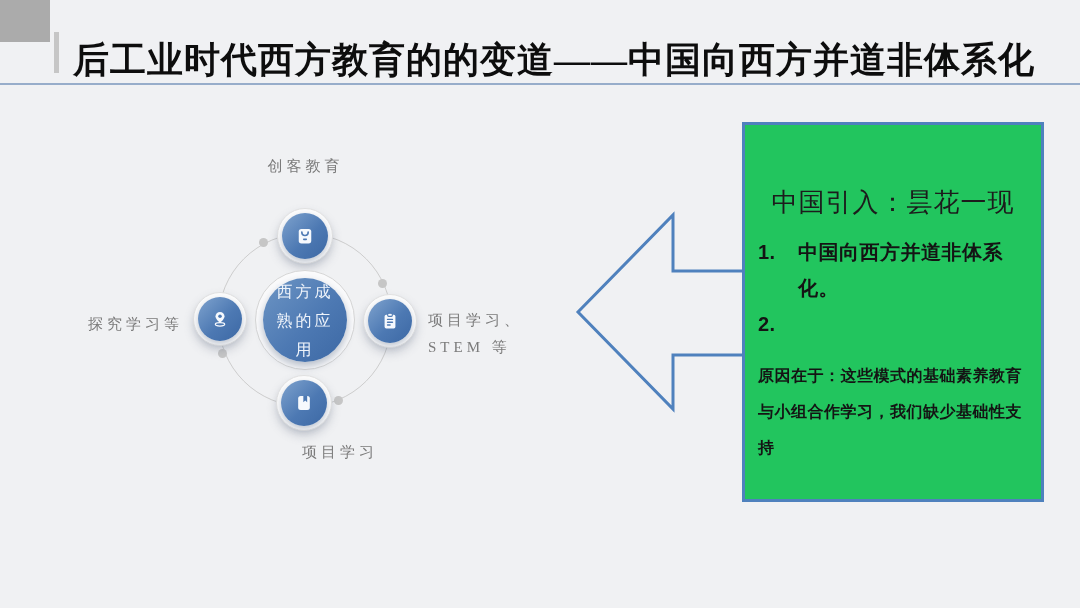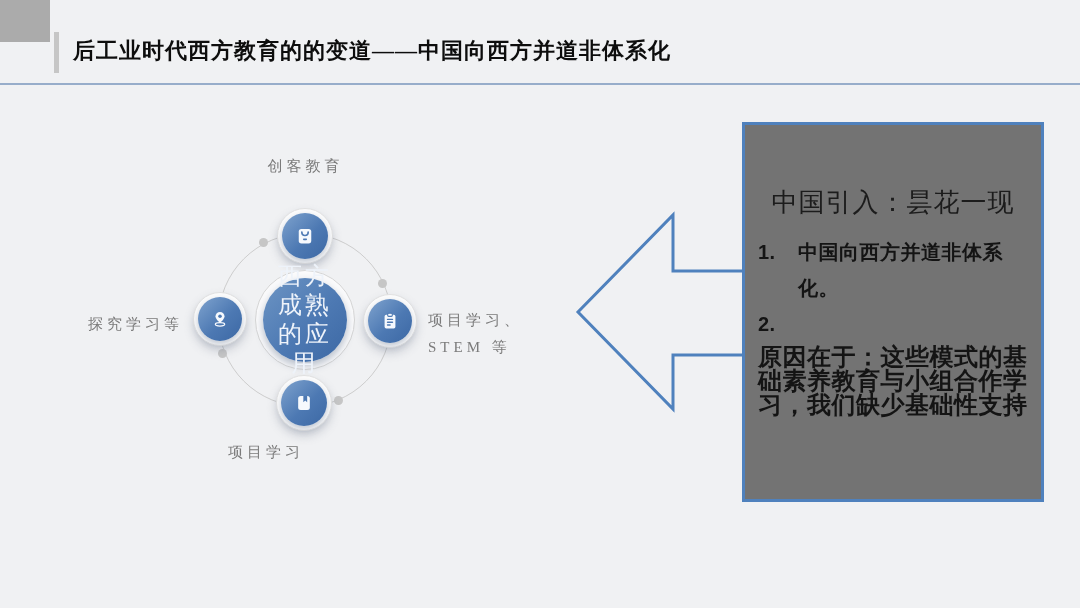--- a/index.html
+++ b/index.html
@@ -4,21 +4,21 @@
 <style>
   * { margin:0; padding:0; box-sizing:border-box; }
   html,body { width:1080px; height:608px; }
   body { background:#f0f1f3; font-family:"Liberation Sans", sans-serif; position:relative; overflow:hidden; }
   .slide { position:absolute; inset:0; }
 
   
   .hdr-square { position:absolute; left:0; top:31; width:50px; height:42px; background:#ababab; }
   .hdr-bar    { position:absolute; left:54px; top:32px; width:5px; height:41px; background:#c6c6c6; }
   .hdr-title  { position:absolute; left:73px; top:36px; font-family:"Liberation Serif", serif;
-                font-size:22px; font-weight:700; color:#0d0d0d; letter-spacing:1px; white-space:nowrap; }
+                font-size:36px; font-weight:700; color:#0d0d0d; letter-spacing:1px; white-space:nowrap; }
   .hdr-rule   { position:absolute; left:0; top:83px; width:1080px; height:2px; background:#97adca; }
 
   
   .orbit { position:absolute; left:218px; top:233px; width:174px; height:174px;
            border:1.5px solid #cdcdcd; border-radius:50%; }
   .orbit-dot { position:absolute; width:9px; height:9px; border-radius:50%; background:#c6c6c6; }
 
   .node-outer { position:absolute; border-radius:50%; background:#fdfdfd; border:1px solid #e2e2e2;
                 box-shadow:0 5px 10px rgba(110,120,140,.30); }
   .node-inner { position:absolute; border-radius:50%;
@@ -26,42 +26,42 @@
                 box-shadow:0 3px 7px rgba(70,90,120,.35);
                 display:flex; align-items:center; justify-content:center; }
 
   .center-ring { position:absolute; left:255px; top:270px; width:100px; height:100px;
                  border:1px solid #d6d6d6; border-radius:50%; background:#fbfbfc; }
   .center-blue { position:absolute; left:263px; top:278px; width:84px; height:84px; border-radius:50%;
                  background:linear-gradient(135deg,#7fa3ce 0%, #6d95c4 0%, #4d79b3 55%, #3c68a4 100%);
                  box-shadow:0 4px 9px rgba(70,90,120,.40);
                  display:flex; align-items:center; justify-content:center; }
   .center-label { width:66px; text-align:center; color:#eef3fa; font-family:"Liberation Serif", serif;
-                  font-size:24px; line-height:29px; letter-spacing:3px; }
+                  font-size:16px; line-height:29px; letter-spacing:3px; }
 
   .dgm-label { position:absolute; color:#7b7b7b; font-family:"Liberation Serif", serif;
                font-size:15px; letter-spacing:4px; line-height:27px; }
   .lbl-top    { left:228px; top:153px; width:155px; text-align:center; }
   .lbl-left   { left:88px;  top:311px; width:130px; }
   .lbl-right  { left:428px; top:307px; width:148px; }
-  .lbl-bottom { left:228px; top:439px; width:150px; text-align:left; }
+  .lbl-bottom { left:228px; top:439px; width:150px; text-align:right; }
 
   
   .arrow-svg { position:absolute; left:560px; top:198px; }
   .callout { position:absolute; left:742px; top:122px; width:302px; height:380px;
-             border:3px solid #4f81bd; background:#737373; }
+             border:3px solid #4f81bd; background:#22c55e; }
   .callout-heading { margin-top:60px; text-align:center; font-family:"Liberation Serif", serif;
                      font-size:26px; color:#1c1c1c; letter-spacing:1px; }
   .callout-list { margin-top:14px; }
   .callout-item { display:flex; padding-left:13px; padding-right:8px;
                   font-size:20px; font-weight:700; color:#141414; line-height:36px; letter-spacing:0.5px; }
   .callout-item .num { flex:none; width:40px; font-family:"Liberation Sans", sans-serif; }
   .callout-item .txt { flex:1; }
-  .callout-reason { margin-top:3px; padding:0 10px 0 13px;
-                    font-size:24px; font-weight:700; color:#141414; line-height:24px; letter-spacing:0.5px; }
+  .callout-reason { margin-top:16px; padding:0 10px 0 13px;
+                    font-size:16px; font-weight:700; color:#141414; line-height:36px; letter-spacing:0.5px; }
 </style>
 </head>
 <body>
 
 <div class="slide">
 
   <div class="hdr-square"></div>
   <div class="hdr-bar"></div>
   <h1 class="hdr-title">后工业时代西方教育的的变道——中国向西方并道非体系化</h1>
   <div class="hdr-rule"></div>

